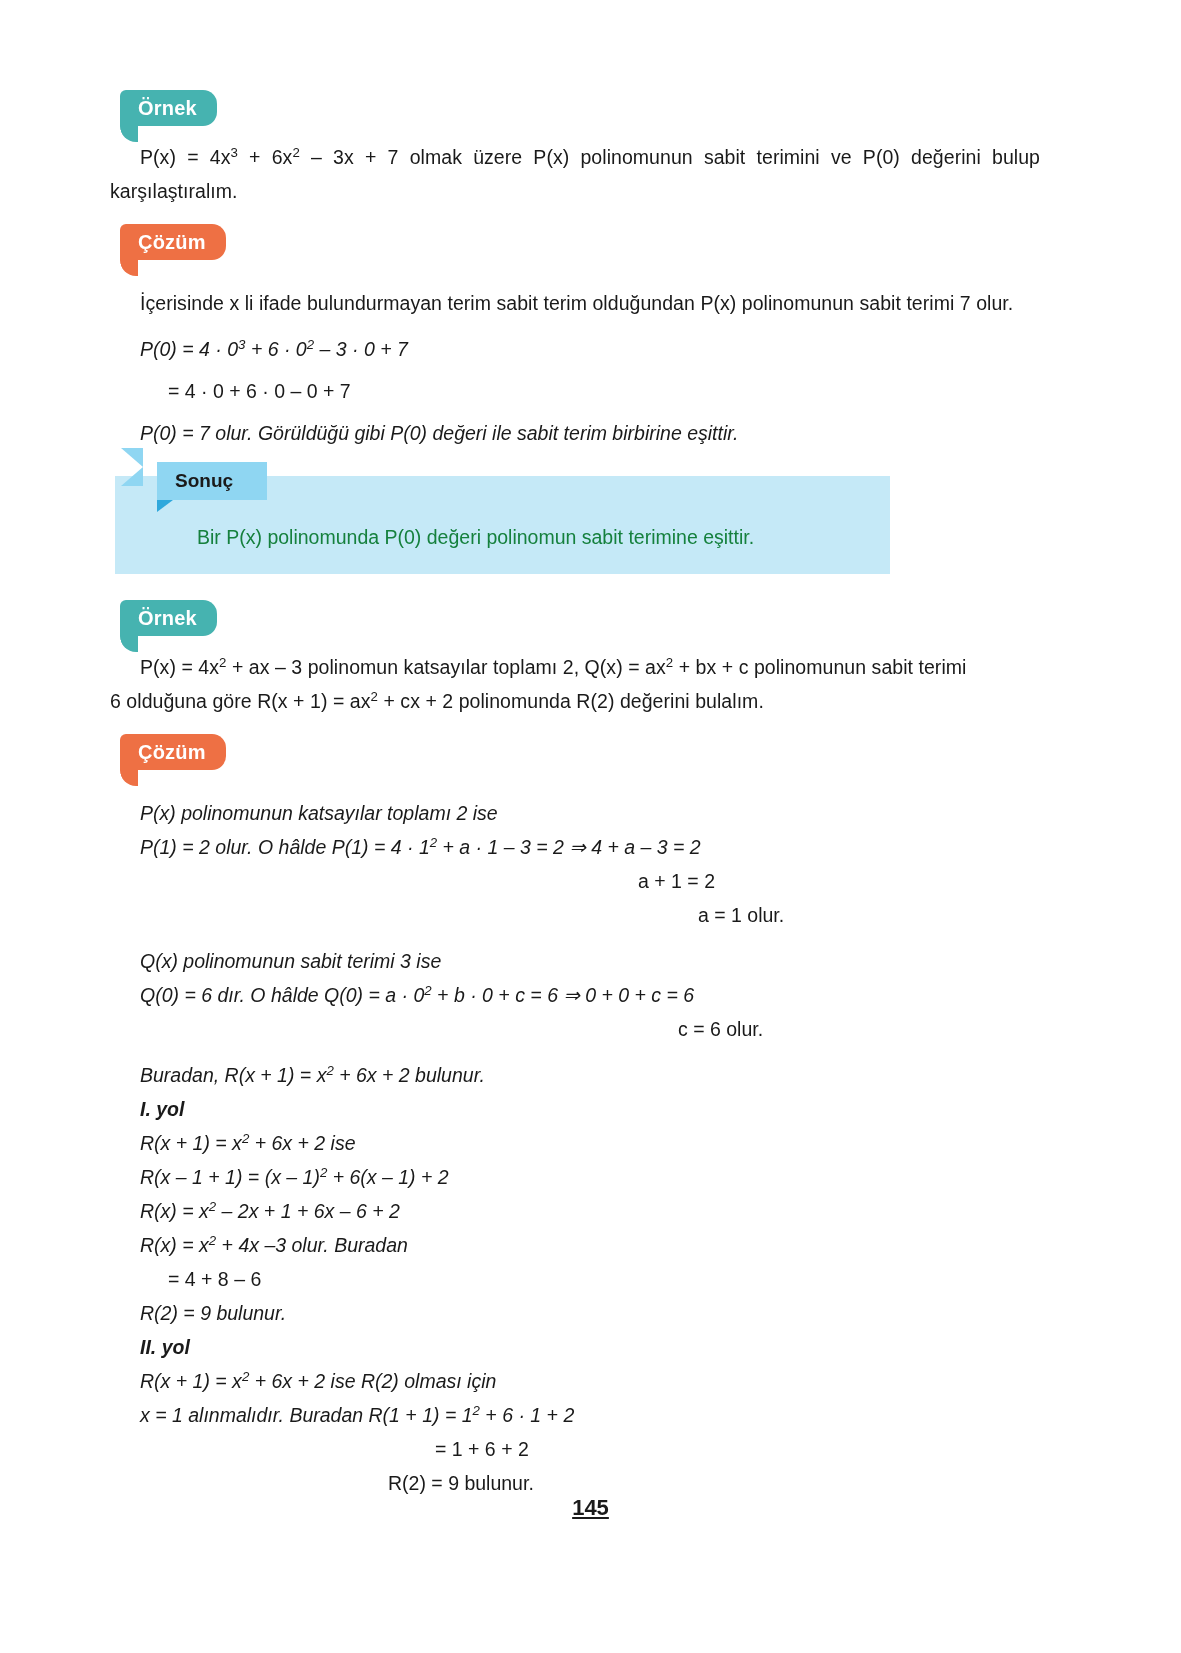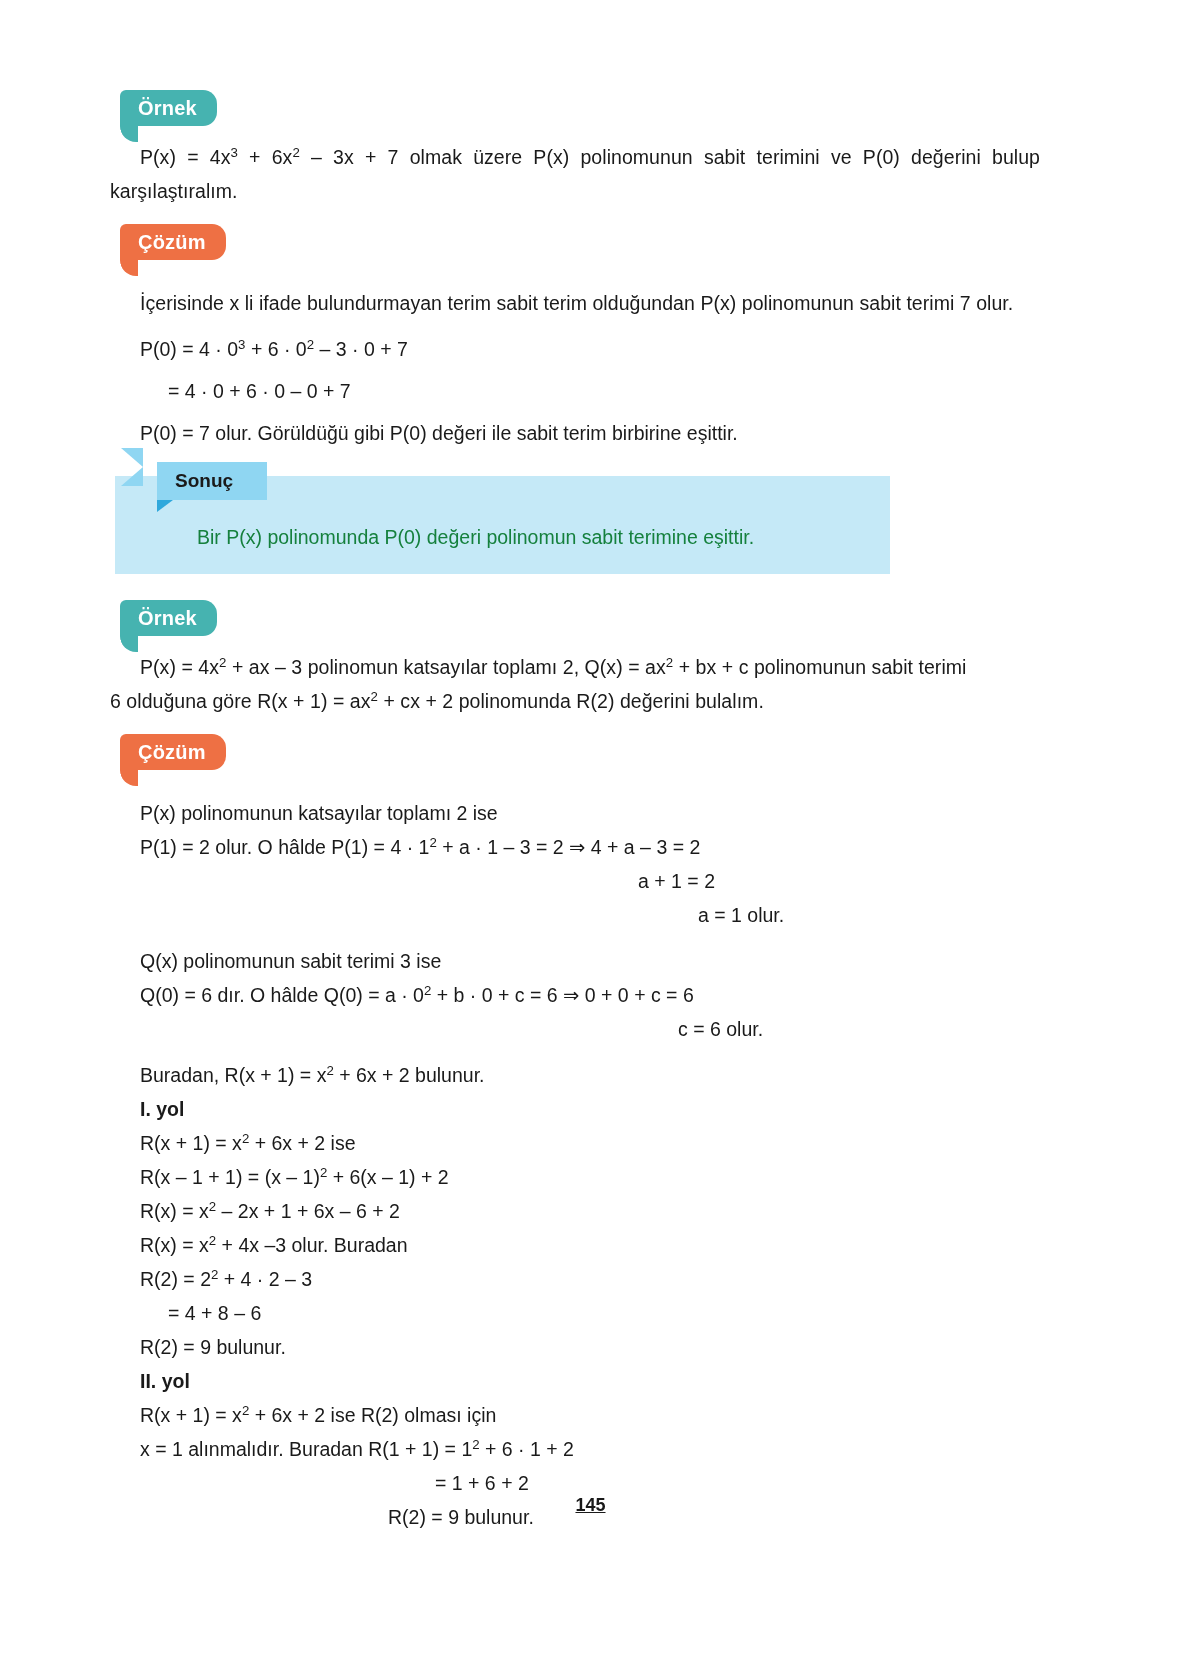--- a/index.html
+++ b/index.html
@@ -96,21 +96,21 @@
   }
   .para.indent { text-indent: 30px; }
   .just { text-align: justify; }
 
   .line {
     font-size: 19.5px;
     line-height: 34px;
     margin: 0;
     white-space: pre;
   }
-  .eq  { padding-left: 30px; }
+  .eq  { padding-left: 30px; font-style: italic; }
   .eq2 { padding-left: 58px; }
   .bold { font-weight: bold; }
 
   .spacer-8  { height: 8px; }
   .spacer-12 { height: 12px; }
   .spacer-16 { height: 16px; }
   .spacer-26 { height: 26px; }
 
   sup {
     font-size: 0.68em;
@@ -180,21 +180,21 @@
     margin: 0;
   }
 
   
   .page-number {
     position: absolute;
     left: 0;
     top: 1495px;
     width: 1181px;
     text-align: center;
-    font-size: 18px;
+    font-size: 22px;
     font-weight: bold;
     color: #1a1a1a;
     text-decoration: underline;
   }
 </style>
 </head>
 <body>
 
 <div class="page">
   <div class="content">
@@ -283,21 +283,20 @@
     <p class="line eq bold">I. yol</p>
 
     <p class="line eq"><span>R(x + 1) = x</span><sup>2</sup><span> + 6x + 2 ise</span></p>
 
     <p class="line eq"><span>R(x – 1 + 1) = (x – 1)</span><sup>2</sup><span> + 6(x – 1) + 2</span></p>
 
     <p class="line eq"><span>R(x) = x</span><sup>2</sup><span> – 2x + 1 + 6x – 6 + 2</span></p>
 
     <p class="line eq"><span>R(x) = x</span><sup>2</sup><span> + 4x –3 olur. Buradan</span></p>
 
-    <p class="line eq"><span>R(2) = 2</span><sup>2</sup><span> + 4 · 2 – 3</span></p>
 
     <p class="line eq2">= 4 + 8 – 6</p>
 
     <p class="line eq">R(2) = 9 bulunur.</p>
 
     <p class="line eq bold">II. yol</p>
 
     <p class="line eq"><span>R(x + 1) = x</span><sup>2</sup><span> + 6x + 2 ise R(2) olması için</span></p>
 
     <p class="line eq"><span>x = 1 alınmalıdır. Buradan R(1 + 1) = 1</span><sup>2</sup><span> + 6 · 1 + 2</span></p>

